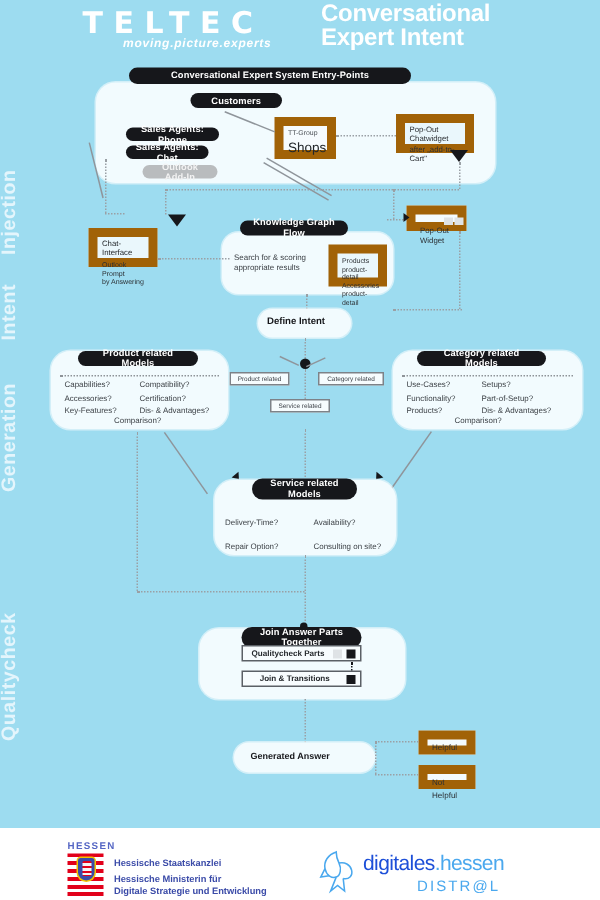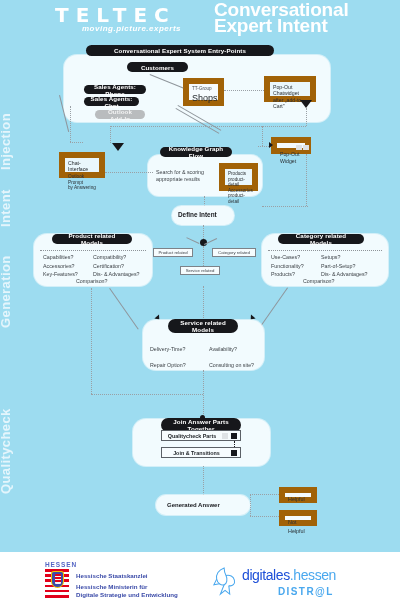--- a/index.html
+++ b/index.html
@@ -11,21 +11,21 @@
   }
   .canvas{position:absolute;left:0;top:0;width:400px;height:600px;}
   
   .header{position:absolute;left:0;top:0;width:400px;height:46px;}
   .logo-teltec{position:absolute;left:55px;top:3px;width:155px;height:24px;
     color:#fff;font-size:20px;font-weight:bold;letter-spacing:7px;
     font-family:"DejaVu Sans",sans-serif;white-space:nowrap;}
   .logo-tag{position:absolute;left:82px;top:24px;color:#fff;font-size:8px;
     font-style:italic;font-weight:bold;letter-spacing:.5px;white-space:nowrap;}
   .title{position:absolute;left:214px;top:2px;width:180px;color:#fff;
-    font-size:19px;font-weight:bold;line-height:16px;letter-spacing:-.2px;}
+    font-size:16px;font-weight:bold;line-height:16px;letter-spacing:-.2px;}
   
   .phase{position:absolute;left:-2px;color:#e8f7fd;font-weight:bold;
     font-size:13px;letter-spacing:.4px;
     writing-mode:vertical-rl;transform:rotate(180deg);
     white-space:nowrap;opacity:.95;}
   
   .panel{position:absolute;background:#f2fbfe;border-radius:13px;
     box-shadow:0 0 0 1px rgba(255,255,255,.55);}
   .panel.sm{border-radius:11px;}
   
@@ -79,21 +79,21 @@
     background:repeating-linear-gradient(to bottom,#e2001a 0,#e2001a 1.6px,#f5f5f5 1.6px,#f5f5f5 3.2px);
     border-radius:1px;}
   .min-l1{position:absolute;left:76px;top:572px;color:#3b4ba8;font-size:6.2px;font-weight:bold;}
   .min-l2{position:absolute;left:76px;top:583px;color:#3b4ba8;font-size:6.2px;font-weight:bold;}
   .min-l3{position:absolute;left:76px;top:591px;color:#3b4ba8;font-size:6.2px;font-weight:bold;}
   .dh-word{position:absolute;left:242px;top:567px;font-size:14px;
     color:#1d4fd8;font-weight:normal;letter-spacing:-.4px;white-space:nowrap;}
   .dh-word b{font-weight:normal;}
   .dh-word .lt{color:#4aa8ee;}
   .dh-sub{position:absolute;left:278px;top:586px;font-size:10px;color:#4aa8ee;
-    font-weight:bold;letter-spacing:1.4px;}
+    font-weight:normal;letter-spacing:1.4px;}
   .dh-mark{position:absolute;left:212px;top:566px;width:28px;height:30px;}
 </style>
 </head>
 <body>
 
 <div class="canvas">
 
   <div class="header">
     <div class="logo-teltec">TELTEC</div>
     <div class="logo-tag">moving.picture.experts</div>

